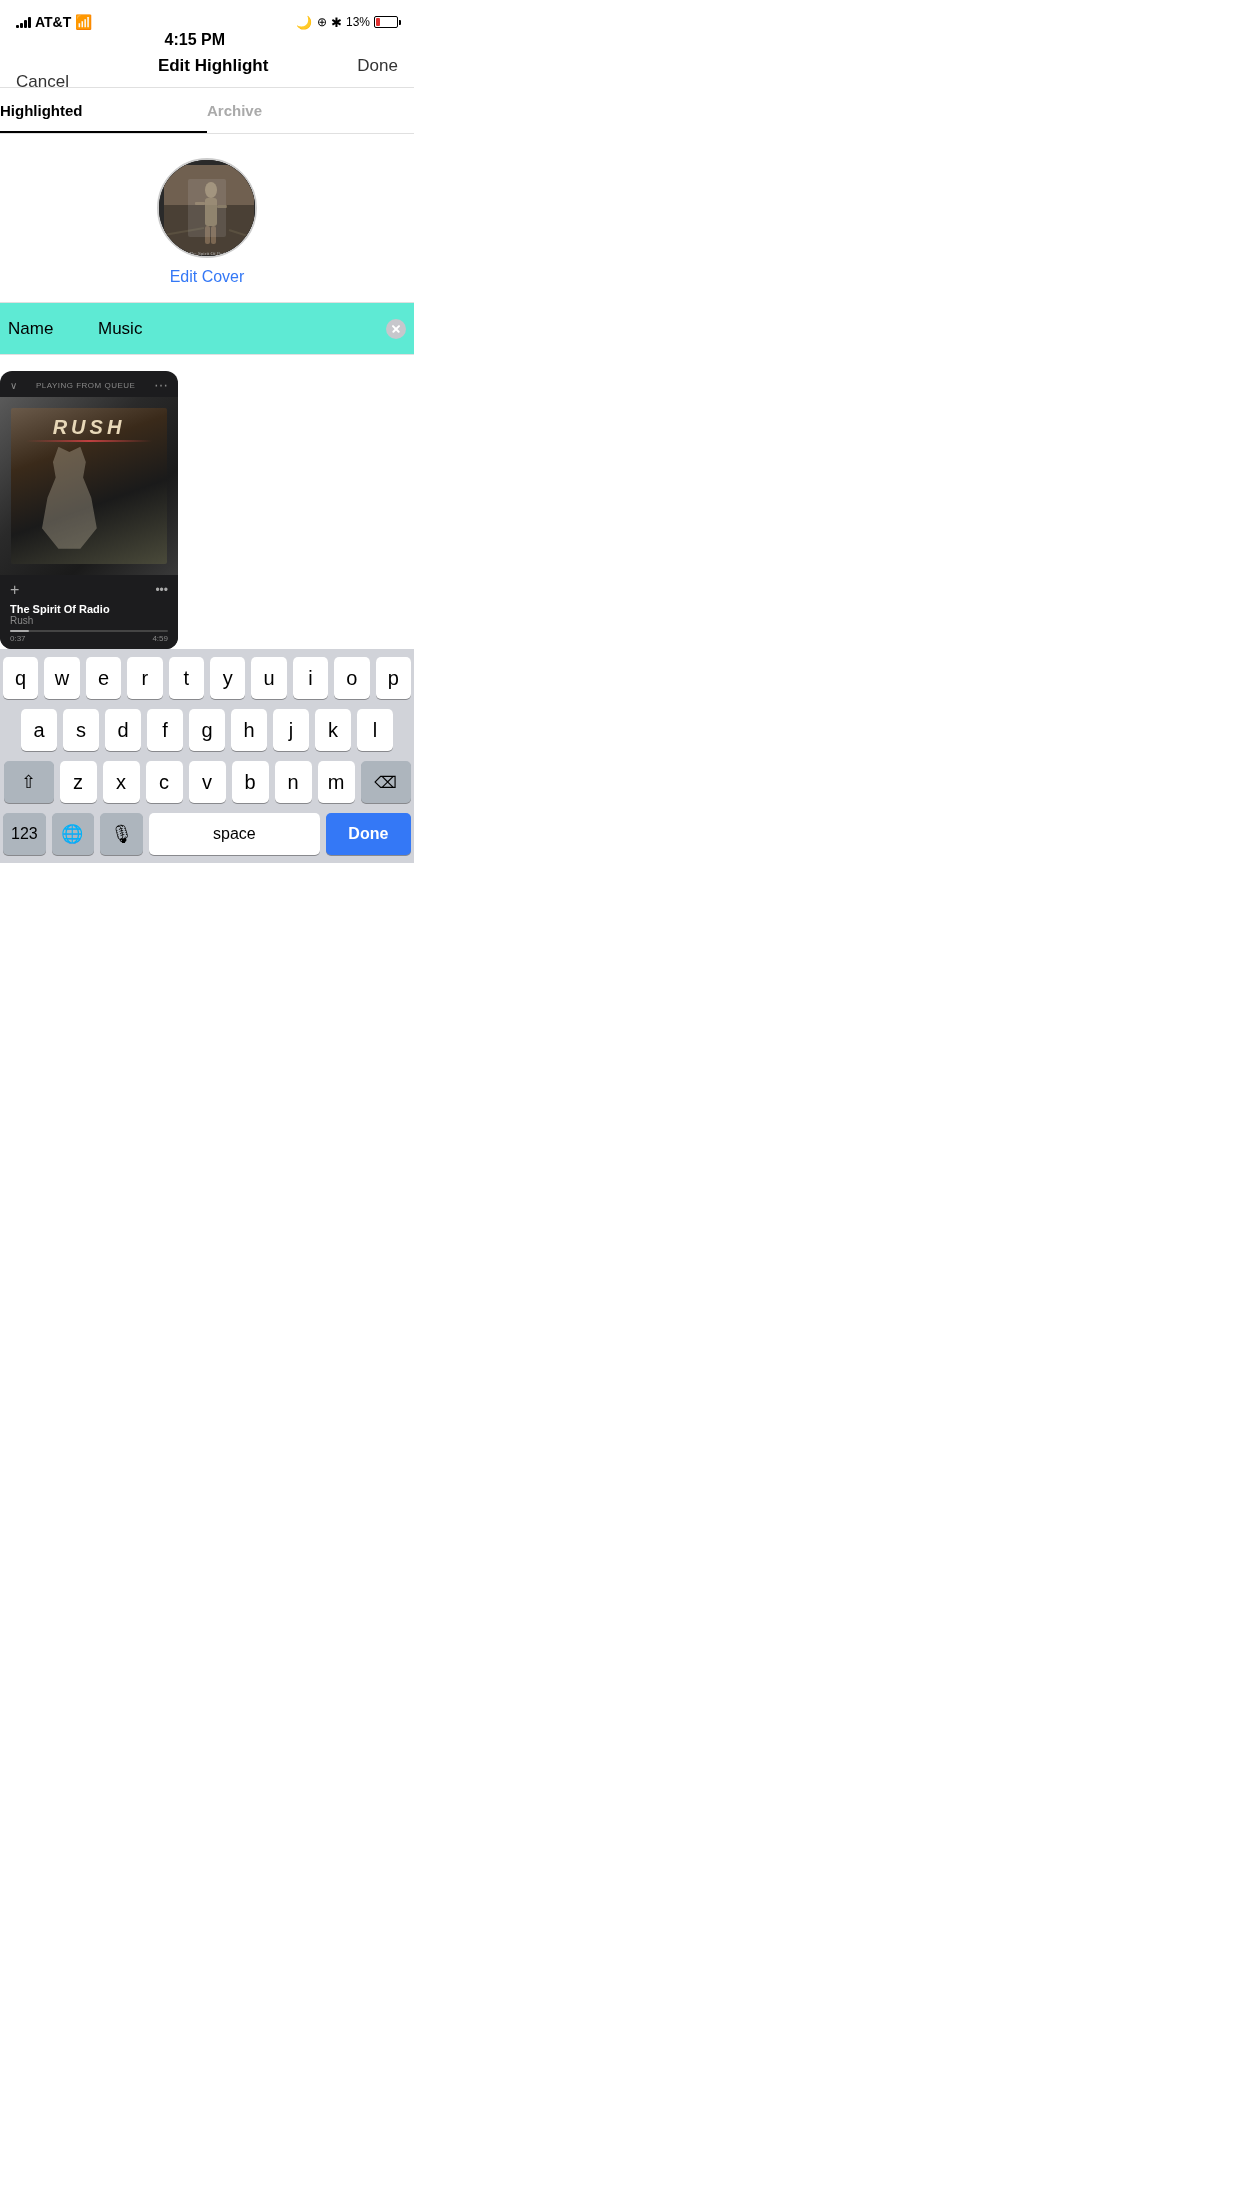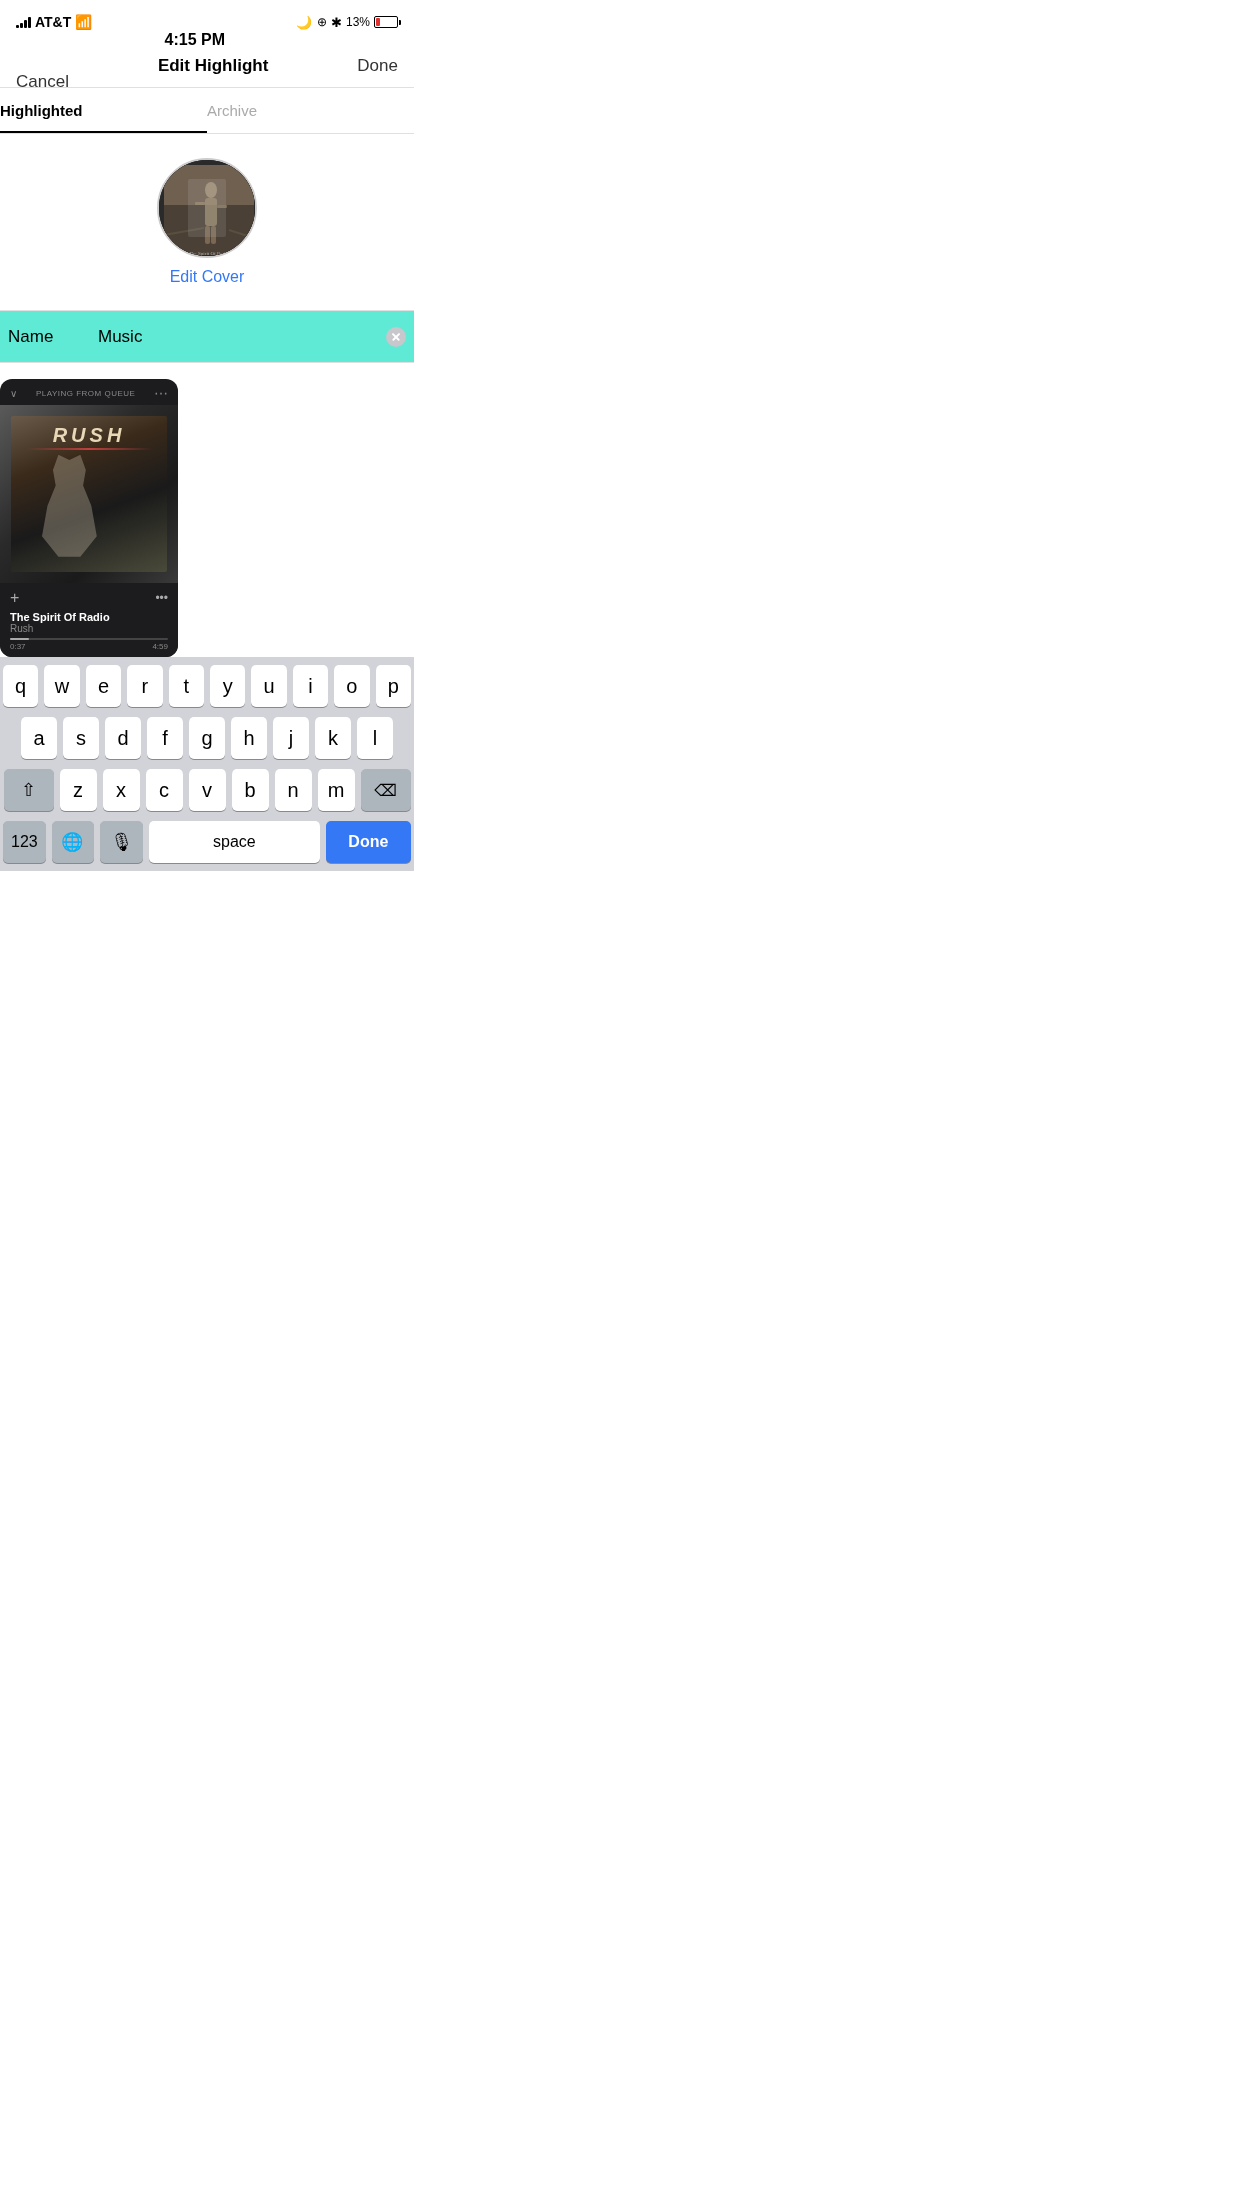--- a/index.html
+++ b/index.html
@@ -134,29 +134,29 @@
       content: '';
       position: absolute;
       bottom: 0;
       left: 0;
       right: 0;
       height: 2px;
       background: #000;
     }
     .tab.inactive {
       color: #aaa;
-      font-weight: 400;
+      font-weight: 700;
     }
 
     
     .cover-section {
       display: flex;
       flex-direction: column;
       align-items: center;
-      padding: 24px 0 24px;
+      padding: 24px 0 16px;
       background: #fff;
       border-bottom: 0.5px solid #e0e0e0;
     }
     .cover-circle {
       width: 100px;
       height: 100px;
       border-radius: 50%;
       overflow: hidden;
       border: 2px solid #ccc;
       background: #222;

